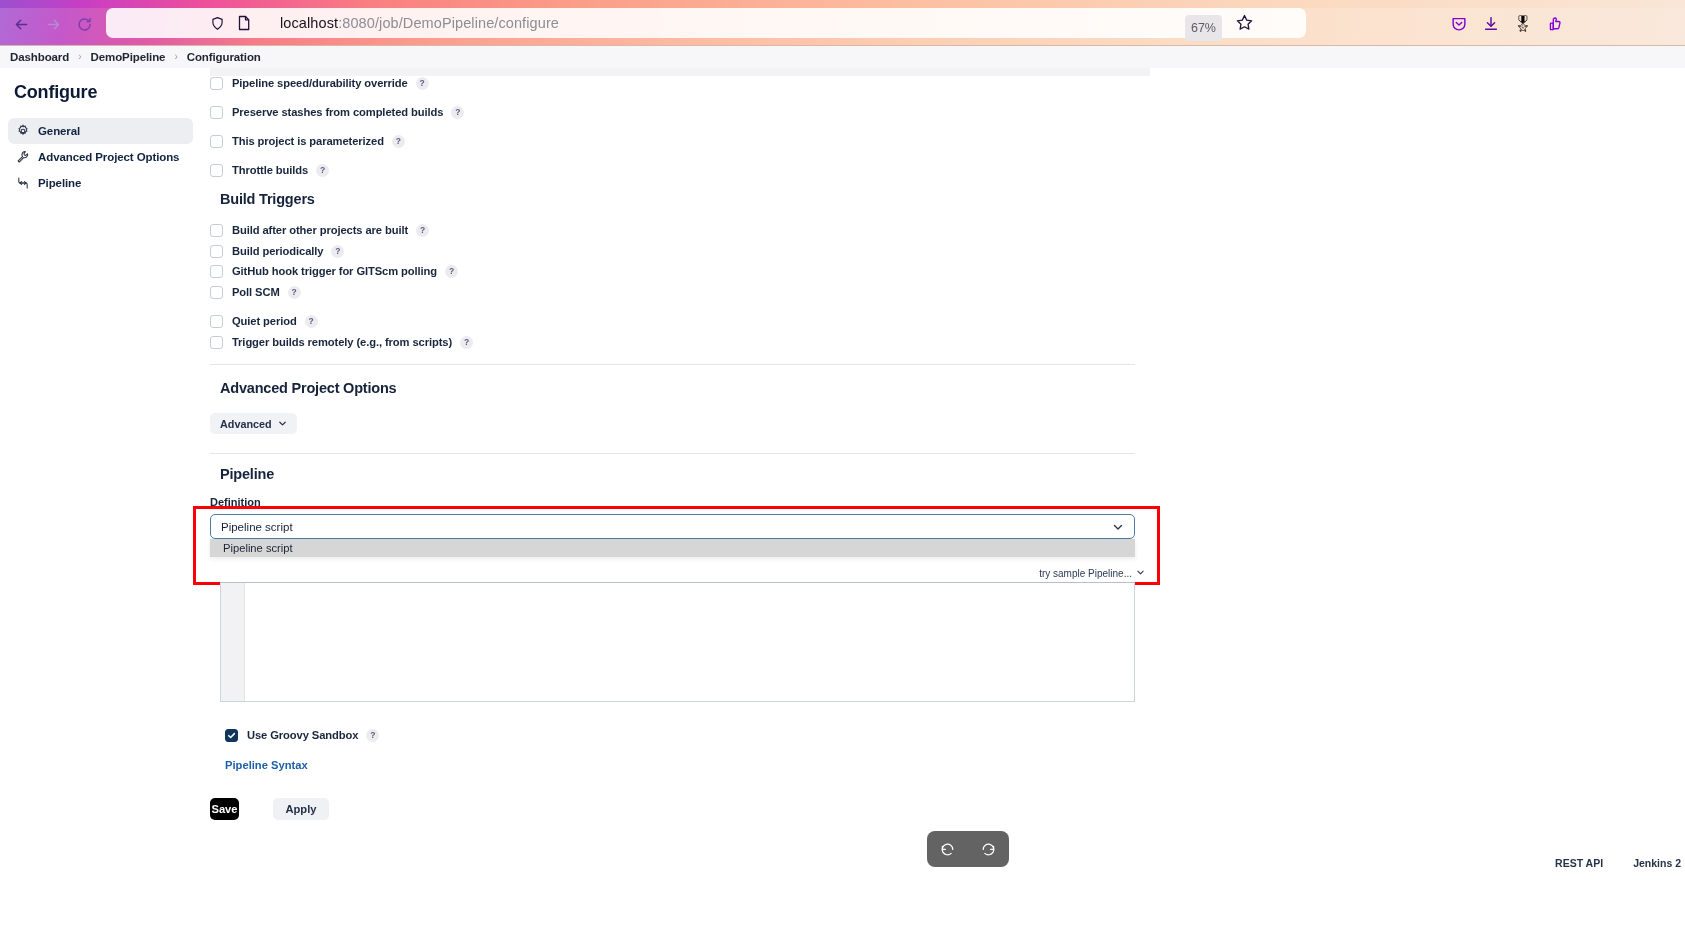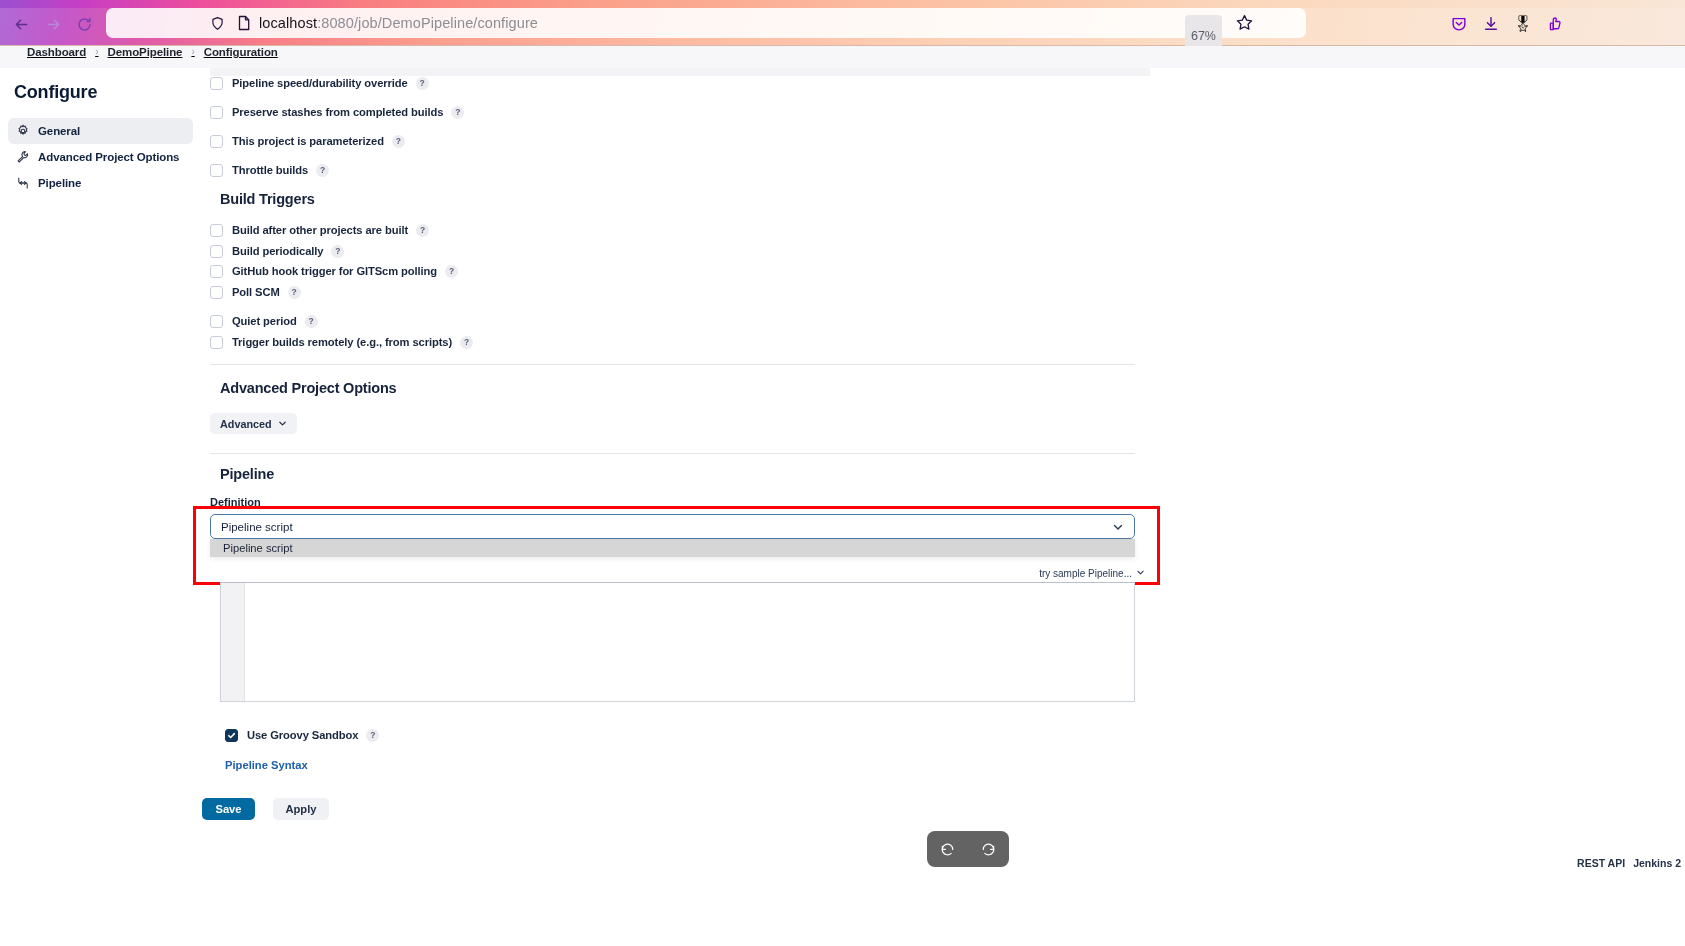--- a/index.html
+++ b/index.html
@@ -44,50 +44,49 @@
     position: absolute; top: 8px; left: 106px;
     width: 1200px; height: 30px;
     background: rgba(255,255,255,0.88);
     border-radius: 7px;
     display: flex; align-items: center;
     padding: 0 8px;
   }
   #shield-icon { margin-left: 96px; display:flex; align-items:center; }
   #page-doc-icon { margin-left: 12px; display:flex; align-items:center; }
   #url-text {
-    margin-left: 8px;
+    margin-left: 29px;
     font-size: 14.5px; color: #8d8d96; letter-spacing: 0.1px;
     white-space: nowrap;
   }
   #url-text .host { color: #15141a; }
   #zoom-badge {
     position: absolute; right: 84px; top: 7px;
     font-size: 12.5px; color: #5b5b66;
     background: #e8e6e8; border-radius: 4px;
-    padding: 14px 6px;
+    padding: 6px 6px;
   }
   #bookmark-star { position: absolute; right: 52px; top: 5px; }
   .toolbar-ext {
     position: absolute; top: 11px;
     width: 26px; height: 26px;
     display: flex; align-items: center; justify-content: center;
   }
   #ext-pocket   { left: 1446px; }
   #ext-download { left: 1478px; }
   #ext-puzzle   { left: 1510px; font-size: 17px; line-height:1; }
   #ext-account  { left: 1543px; }
 
   
   #breadcrumb-bar {
     position: absolute; top: 46px; left: 0;
     width: 1685px; height: 22px;
     background: #f7f7f9;
-    display: flex; align-items: flex-start;
-    padding-left: 25px;
-    text-decoration: underline;
+    display: flex; align-items: center;
+    padding-left: 8px;
   }
   #breadcrumb { display: flex; align-items: center; gap: 0; }
   .crumb {
     font-size: 11.5px; color: #1f2430; font-weight: 600;
     padding: 0 2px; letter-spacing: -0.1px;
   }
   .crumb-sep {
     color: #9aa0ac; font-size: 10px; padding: 0 7px;
     transform: translateY(-1px);
   }
@@ -254,22 +253,22 @@
     font-size: 11.2px; font-weight: 700; color: #1d5fa8;
   }
 
   .form-btn {
     position: absolute; top: 730px;
     height: 22px; border-radius: 5px;
     display: flex; align-items: center; justify-content: center;
     font-size: 11.2px; font-weight: 600;
   }
   #save-button {
-    left: 2px; width: 53px;
-    background: #0369a1; color: #ffffff;
+    left: 10px; width: 29px;
+    background: #000000; color: #ffffff;
   }
   #apply-button {
     left: 73px; width: 56px;
     background: #f0f1f4; color: #1f2c45;
   }
 
   
   #float-toolbar {
     position: absolute; left: 727px; top: 763px;
     width: 82px; height: 36px;
@@ -280,21 +279,21 @@
     width: 26px; height: 26px;
     display: flex; align-items: center; justify-content: center;
     color: #ffffff;
   }
 
   
   #footer {
     position: absolute; left: 0; top: 780px;
     width: 1485px; height: 30px;
     display: flex; align-items: center; justify-content: flex-end;
-    padding-right: 4px; gap: 8px;
+    padding-right: 4px; gap: 30px;
   }
   .footer-text {
     font-size: 10.5px; font-weight: 600; color: #253349;
     white-space: nowrap;
   }
 </style>
 </head>
 <body>
 
 <div id="browser-chrome">

